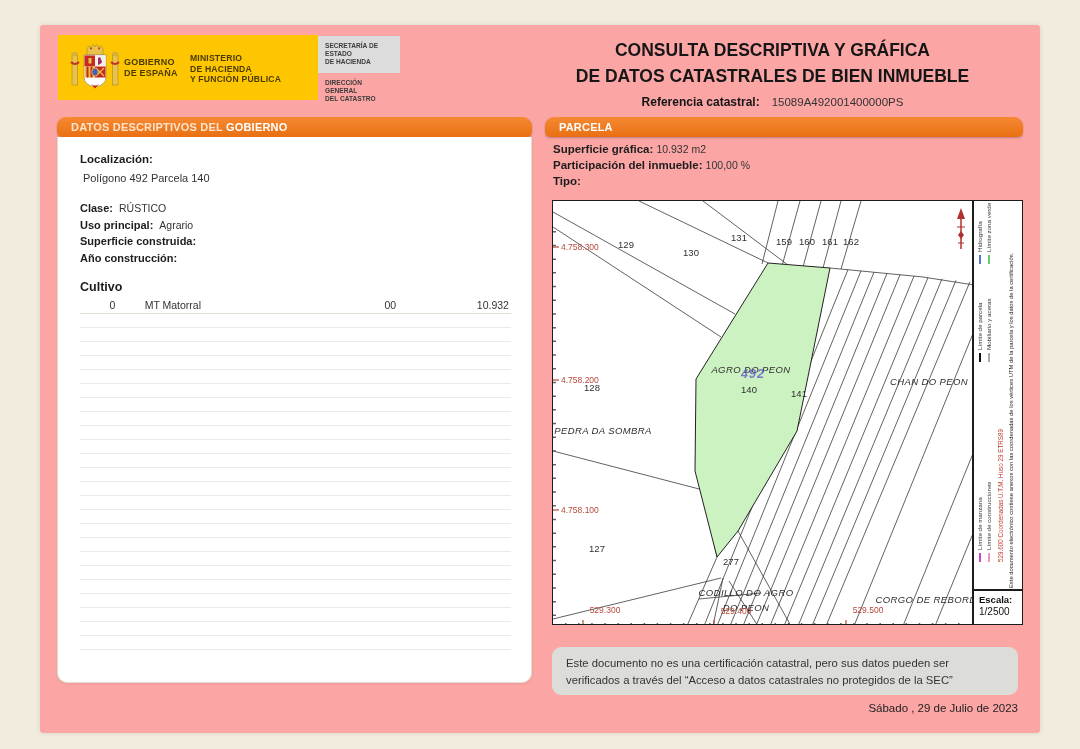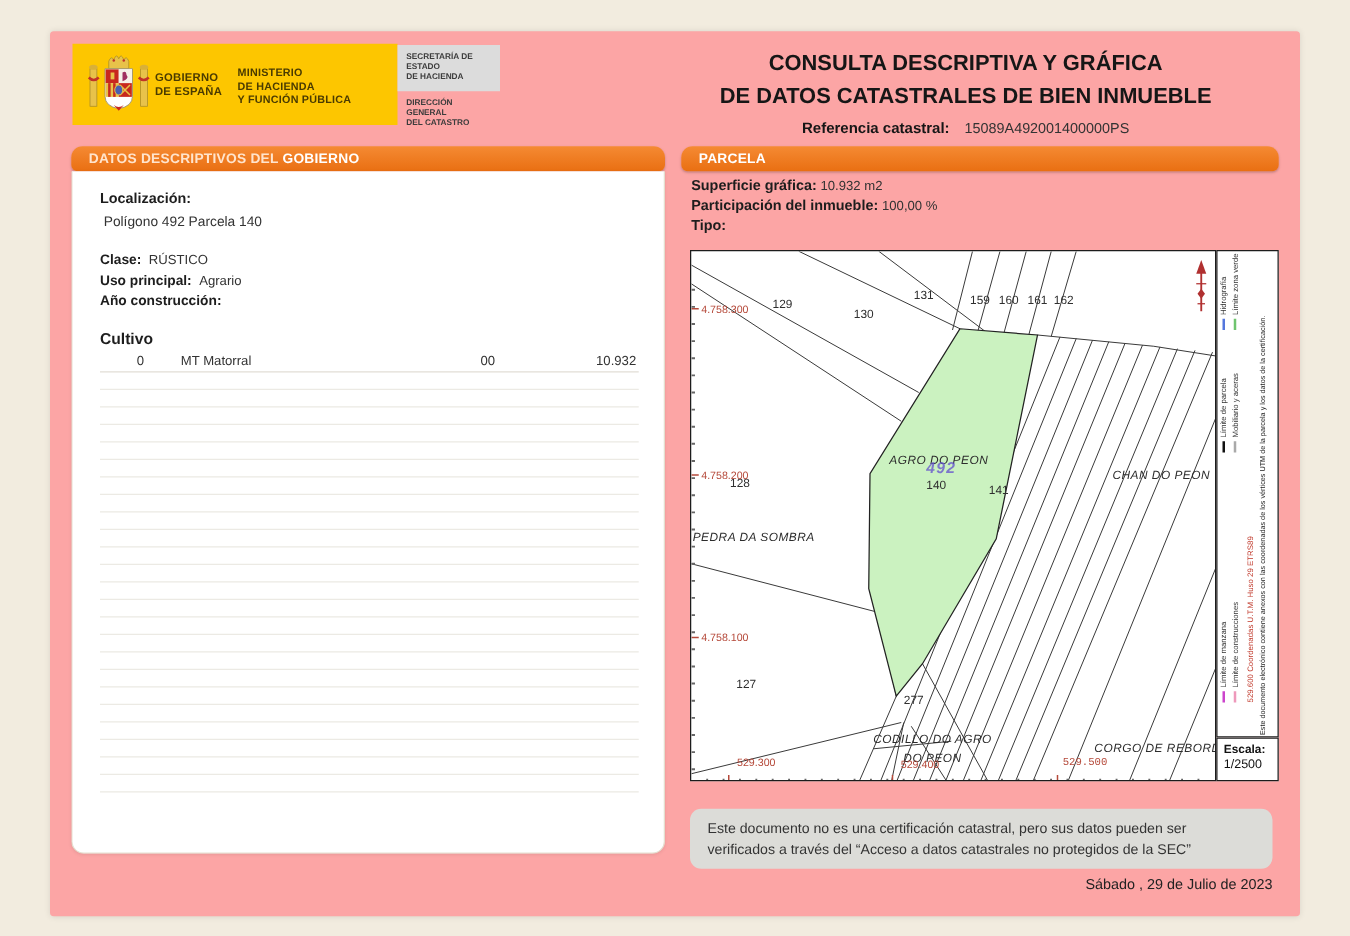--- a/index.html
+++ b/index.html
@@ -225,20 +225,21 @@
 
   <div class="panel-left">
     <div class="fldlabel">Localización:</div>
     <div class="loc-lines">
       <div>Polígono 492 Parcela 140</div>
     </div>
 
     <div class="kv-group">
       <div class="kvrow"><span class="k">Clase:</span><span class="v">RÚSTICO</span></div>
       <div class="kvrow"><span class="k">Uso principal:</span><span class="v">Agrario</span></div>
+      <div class="kvrow"><span class="k">Superficie construida:</span><span class="v"></span></div>
       <div class="kvrow"><span class="k">Año construcción:</span><span class="v"></span></div>
     </div>
 
     <div class="cultivo-title">Cultivo</div>
 
     <div class="ctable">
       <div class="trow tdata">
         <div class="c1">0</div>
         <div class="c2">MT Matorral</div>
         <div class="c3">00</div>
@@ -359,21 +360,21 @@
     <span class="place" style="left:193px;top:406px;">DO PEON</span>
     <span class="place" style="left:373px;top:398px;">CORGO DE REBORD</span>
 
     <span class="overlaynum" style="left:200px;top:173px;">492</span>
 
     <span class="utm left" style="left:8px;top:46px;">4.758.300</span>
     <span class="utm left" style="left:8px;top:179px;">4.758.200</span>
     <span class="utm left" style="left:8px;top:309px;">4.758.100</span>
     <span class="utm bottom" style="left:52px;top:409px;">529.300</span>
     <span class="utm bottom" style="left:183px;top:410px;">529.400</span>
-    <span class="utm bottom" style="left:315px;top:409px;font-family:Liberation Mono, monospace;">529.500</span>
+    <span class="utm bottom" style="left:315px;top:409px;">529.500</span>
   </div>
 
   <div class="legendbox">
     <div class="legend-rot">
       <div class="lg-row">
         <span class="lg-item" style="left:26px;"><span class="sw" style="background:#cc44cc"></span><span>Límite de manzana</span></span>
         <span class="lg-item" style="left:226px;"><span class="sw" style="background:#111111"></span><span>Límite de parcela</span></span>
         <span class="lg-item" style="left:324px;"><span class="sw" style="background:#5577dd"></span><span>Hidrografía</span></span>
       </div>
       <div class="lg-row">

